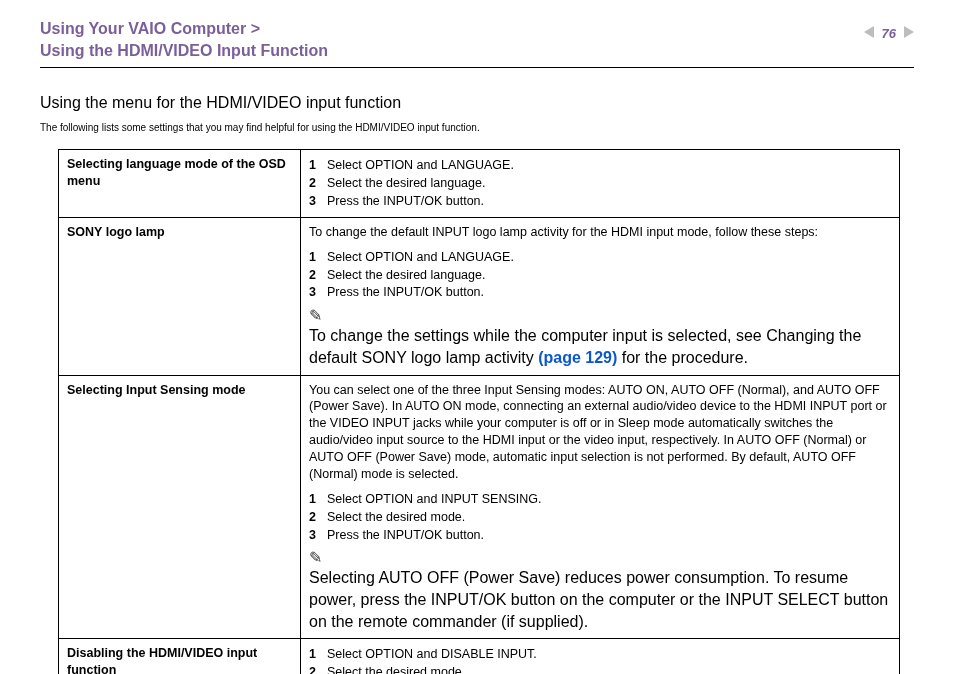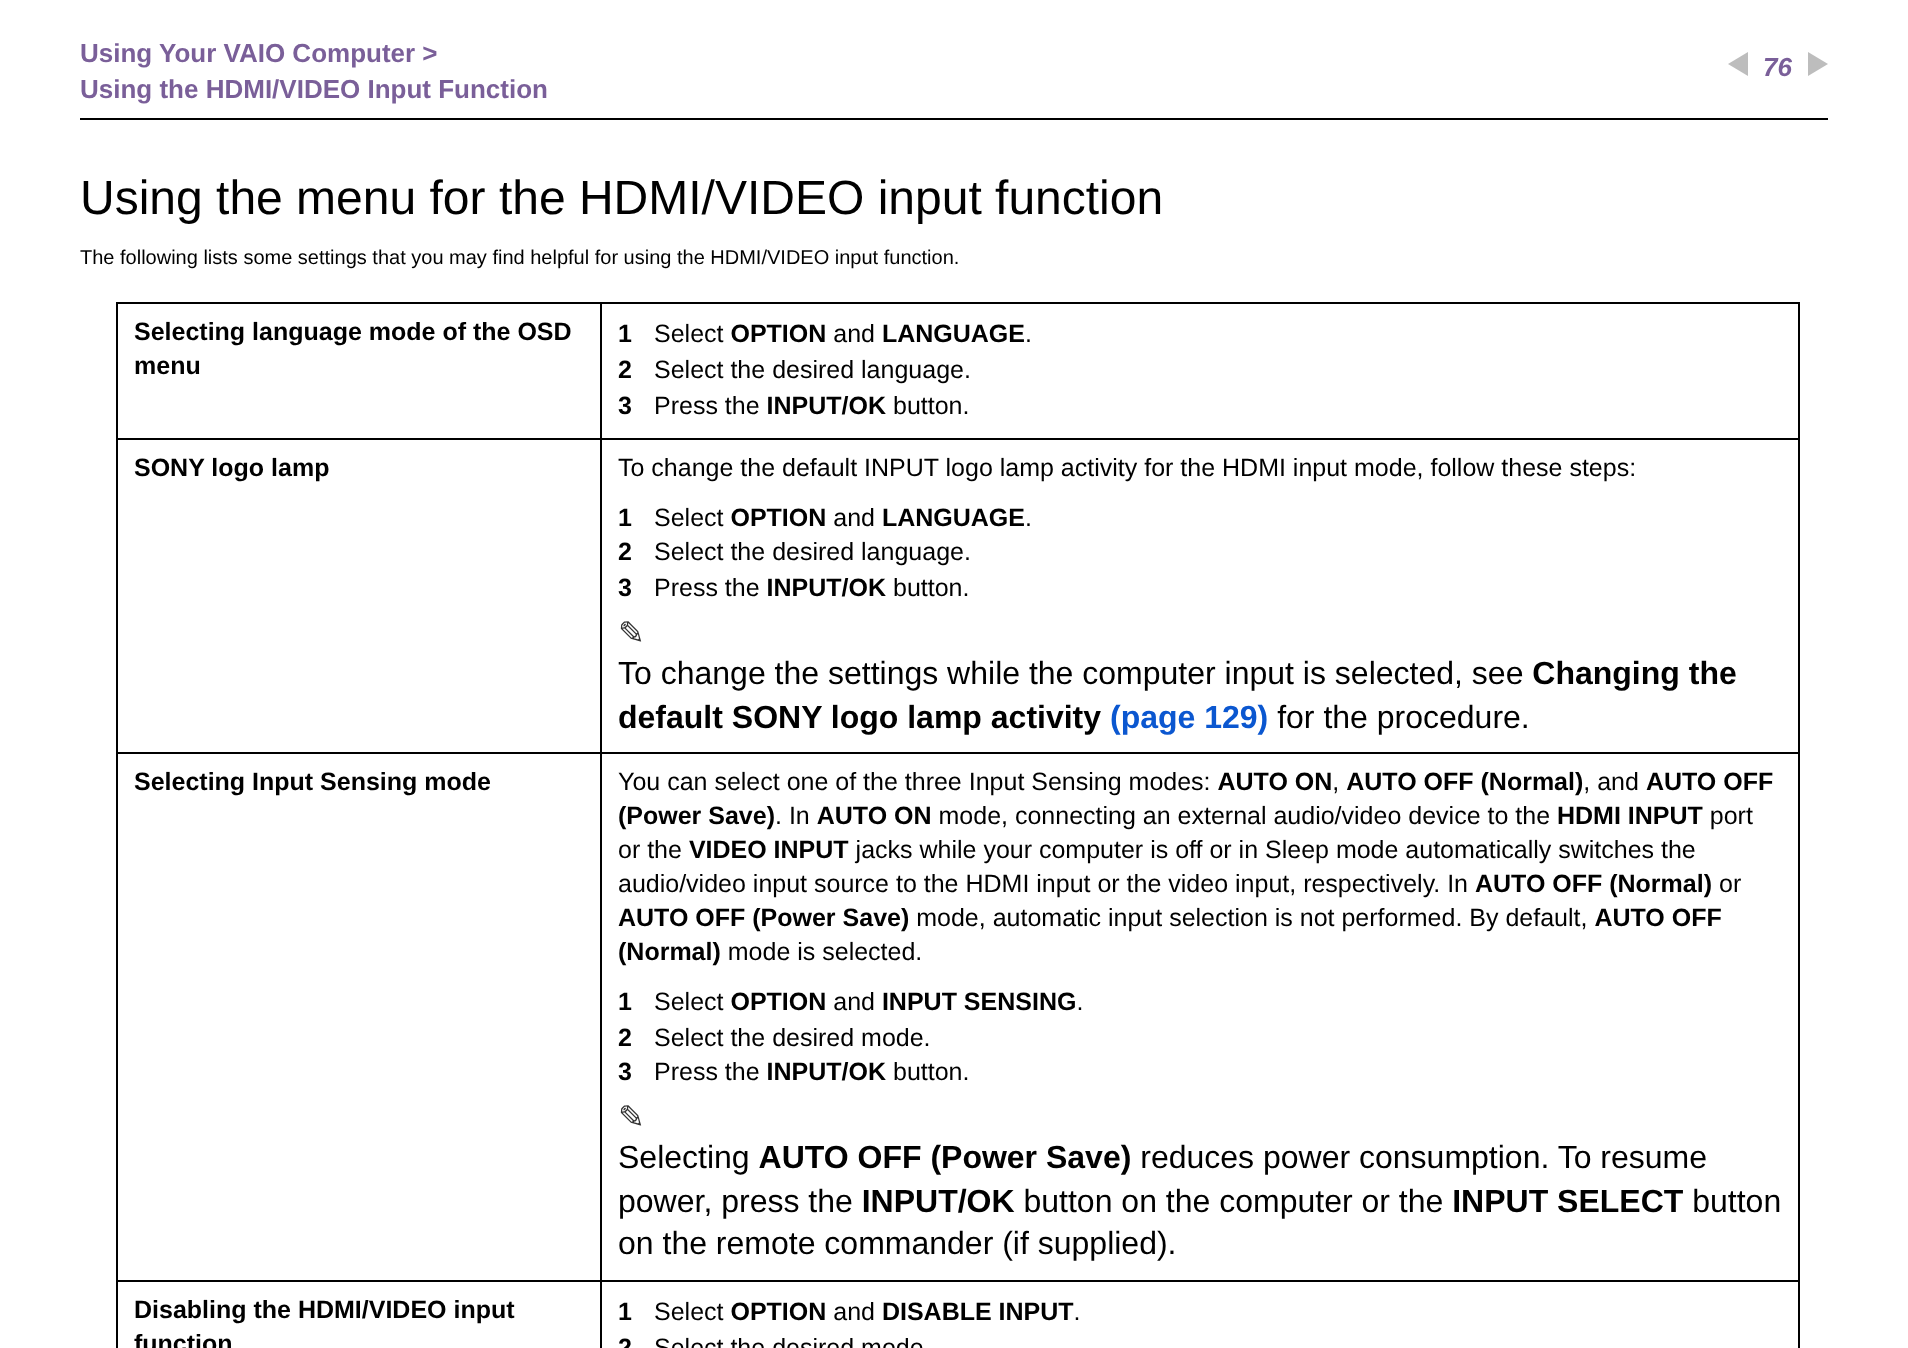--- a/index.html
+++ b/index.html
@@ -17,21 +17,21 @@
   }
   .topbar {
     display: flex;
     justify-content: space-between;
     align-items: flex-start;
     border-bottom: 1px solid #000;
     padding-bottom: 6px;
     margin-bottom: 26px;
   }
   .breadcrumb {
-    font-size: 13px;
+    font-size: 16px;
     font-weight: bold;
     color: #7a5f99;
     line-height: 1.35;
   }
   .pagenum-wrap {
     display: flex;
     align-items: flex-start;
     gap: 8px;
     padding-top: 8px;
   }
@@ -42,21 +42,21 @@
   }
   .tri-left { border-right: 10px solid #bdbdbd; }
   .tri-right { border-left: 10px solid #bdbdbd; }
   .pagenum {
     font-size: 13px;
     font-weight: bold;
     font-style: italic;
     color: #7a5f99;
   }
   h1.title {
-    font-size: 24px;
+    font-size: 16px;
     font-weight: normal;
     margin: 0 0 10px 0;
   }
   p.intro {
     font-size: 10px;
     margin: 0 0 16px 0;
   }
   table.settings {
     border-collapse: collapse;
     width: 842px;
@@ -77,21 +77,21 @@
   .step { display: flex; gap: 6px; margin: 1px 0; }
   .num { font-weight: bold; min-width: 12px; }
   .para { margin: 0 0 8px 0; }
   .note-row { display: flex; gap: 6px; align-items: flex-start; margin-top: 8px; }
   .note-icon {
     font-size: 16px; line-height: 1; position: relative; top: -1px;
     color: #333;
   }
   .note-text { font-family: Arial, Helvetica, sans-serif; font-size: 16px; }
   .link { color: #0b57d0; font-weight: bold; }
-  b { font-weight: bold; }
+  b { font-weight: normal; }
 </style>
 </head>
 <body>
 
 <div class="page">
 
   <div class="topbar">
     <div class="breadcrumb">
       <div>Using Your VAIO Computer &gt;</div>
       <div>Using the HDMI/VIDEO Input Function</div>

